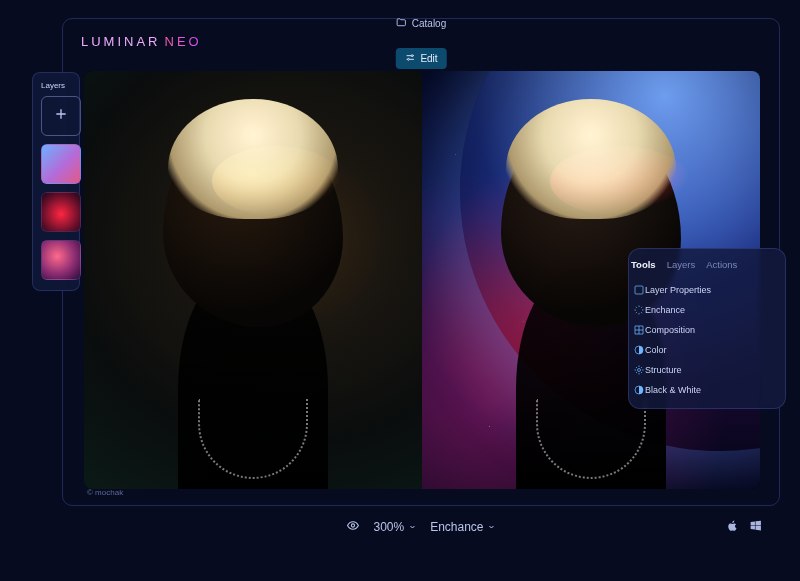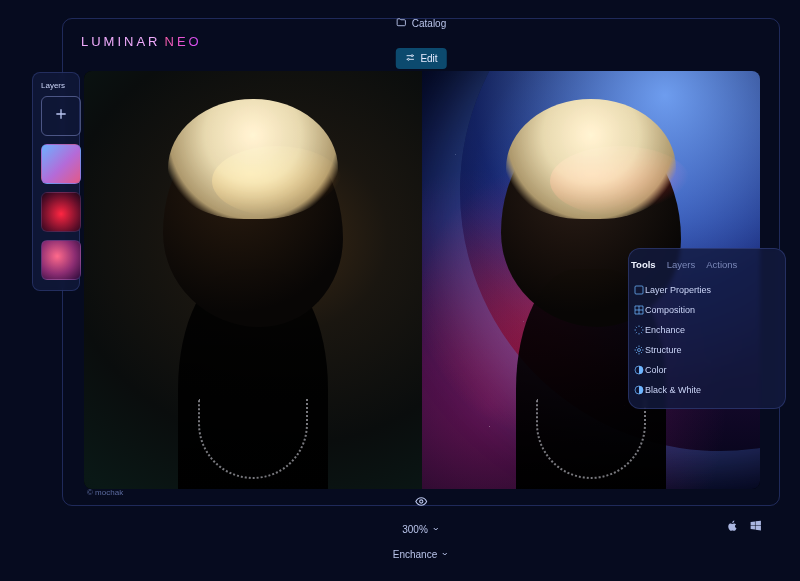--- a/index.html
+++ b/index.html
@@ -225,21 +225,21 @@
   
   .footer {
     position: absolute;
     left: 62px; top: 512px;
     width: 718px; height: 30px;
     display: flex; align-items: center;
   }
   .footer-center {
     position: absolute; left: 50%; transform: translateX(-50%);
     display: flex; align-items: center; gap: 14px;
-    font-size: 10px; color: #b9c4ea; flex-direction: column;
+    font-size: 12px; color: #b9c4ea;
   }
   .footer-center .item { display: flex; align-items: center; gap: 4px; cursor: pointer; }
   .footer-center svg { width: 13px; height: 13px; }
   .footer-right {
     position: absolute; right: 18px;
     display: flex; align-items: center; gap: 10px;
   }
   .footer-right svg { width: 13px; height: 13px; fill: #aab6e0; }
   .chev { width: 8px !important; height: 8px !important; }
 </style>
@@ -326,50 +326,50 @@
     <span class="tool-icon">
         <svg viewBox="0 0 24 24">
           <rect x="4" y="4" width="16" height="16" rx="2"></rect>
         </svg>
       </span>
     <span>Layer Properties</span>
   </div>
   <div class="tool-item">
     <span class="tool-icon">
         <svg viewBox="0 0 24 24">
+          <path d="M12 3v3M12 18v3M3 12h3M18 12h3M5.6 5.6l2.1 2.1M16.3 16.3l2.1 2.1M5.6 18.4l2.1-2.1M16.3 7.7l2.1-2.1"></path>
+        </svg>
+      </span>
+    <span>Enchance</span>
+  </div>
+  <div class="tool-item">
+    <span class="tool-icon">
+        <svg viewBox="0 0 24 24">
           <path d="M4 4h16v16H4zM4 12h16M12 4v16"></path>
         </svg>
       </span>
     <span>Composition</span>
   </div>
   <div class="tool-item">
     <span class="tool-icon">
         <svg viewBox="0 0 24 24">
-          <path d="M12 3v3M12 18v3M3 12h3M18 12h3M5.6 5.6l2.1 2.1M16.3 16.3l2.1 2.1M5.6 18.4l2.1-2.1M16.3 7.7l2.1-2.1"></path>
-        </svg>
-      </span>
-    <span>Enchance</span>
+          <circle cx="12" cy="12" r="8"></circle>
+          <path d="M12 4a8 8 0 0 1 0 16z" fill="#6fb6ff" stroke="none"></path>
+        </svg>
+      </span>
+    <span>Color</span>
   </div>
   <div class="tool-item">
     <span class="tool-icon">
         <svg viewBox="0 0 24 24">
           <circle cx="12" cy="12" r="3"></circle>
           <path d="M12 3v3M12 18v3M3 12h3M18 12h3M6 6l2 2M16 16l2 2M6 18l2-2M16 8l2-2"></path>
         </svg>
       </span>
     <span>Structure</span>
-  </div>
-  <div class="tool-item">
-    <span class="tool-icon">
-        <svg viewBox="0 0 24 24">
-          <circle cx="12" cy="12" r="8"></circle>
-          <path d="M12 4a8 8 0 0 1 0 16z" fill="#6fb6ff" stroke="none"></path>
-        </svg>
-      </span>
-    <span>Color</span>
   </div>
   <div class="tool-item">
     <span class="tool-icon">
         <svg viewBox="0 0 24 24">
           <circle cx="12" cy="12" r="8"></circle>
           <path d="M12 4v16a8 8 0 0 0 0-16z" fill="#6fb6ff" stroke="none"></path>
         </svg>
       </span>
     <span>Black &amp; White</span>
   </div>

